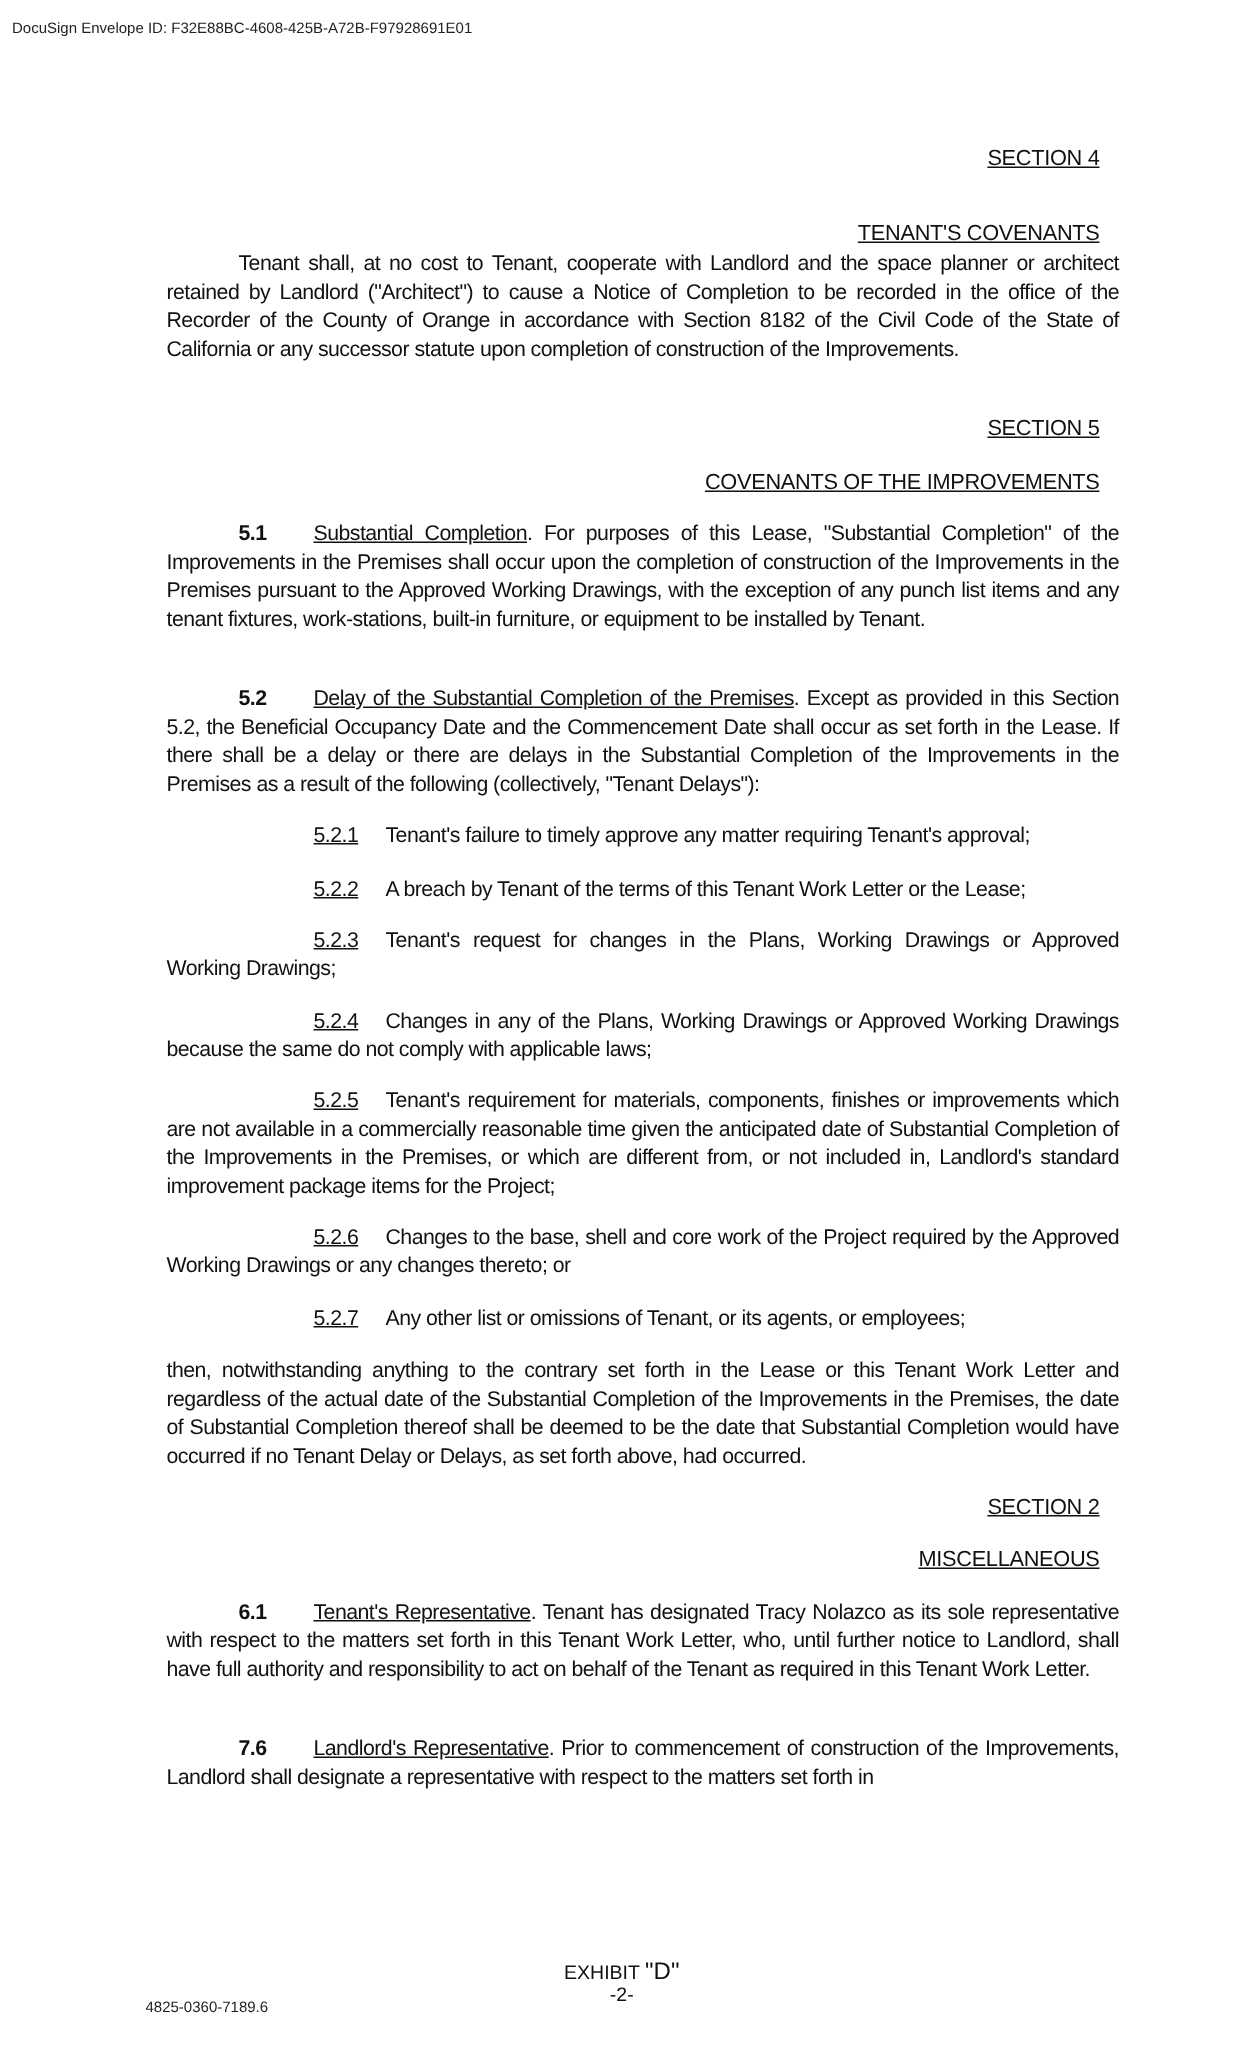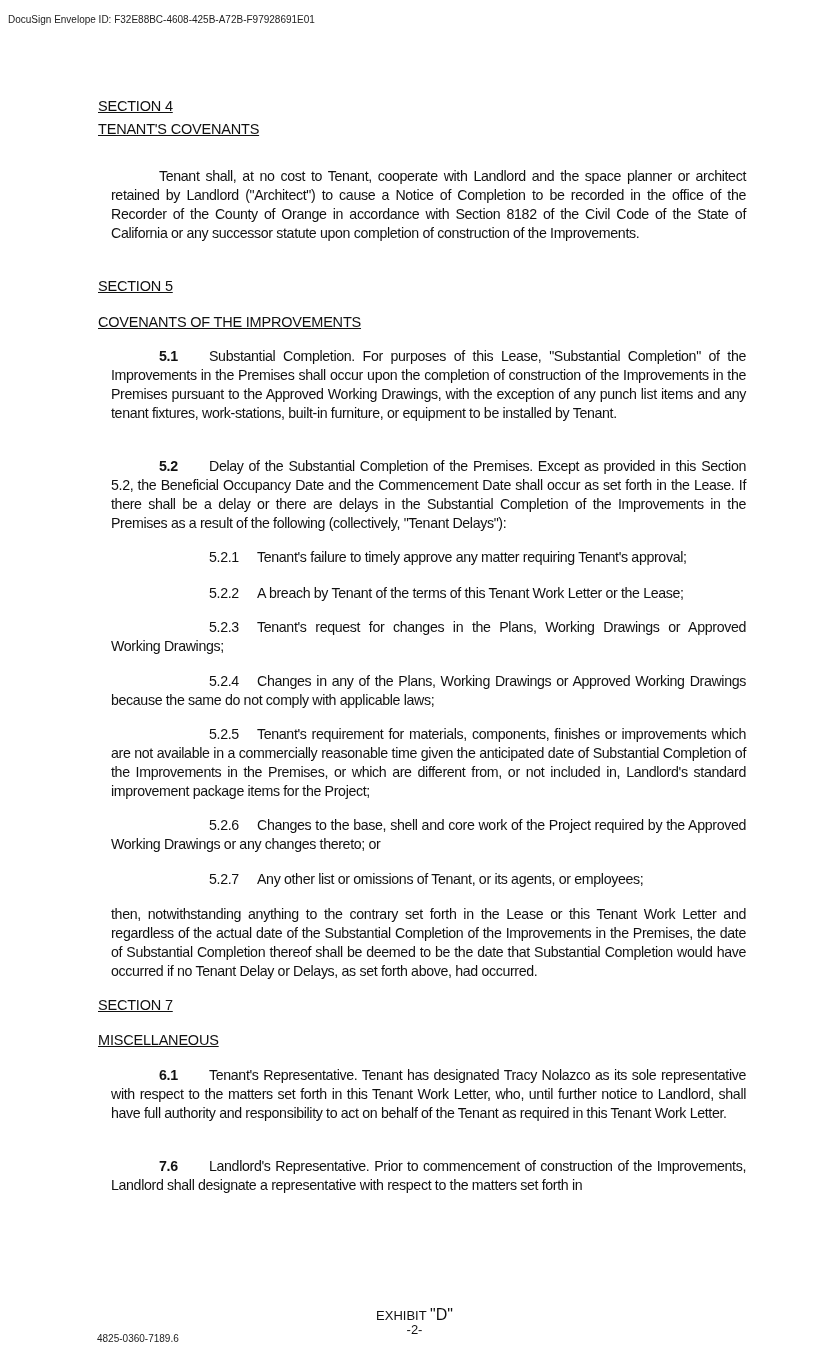--- a/index.html
+++ b/index.html
@@ -7,32 +7,32 @@
   .envelope {
     position: absolute; left: 8px; top: 14px;
     font-family: "Liberation Sans", sans-serif; font-size: 10px; color: #222;
   }
   .page {
     position: absolute; left: 98px; top: 0; width: 635px;
     font-family: "Liberation Sans", sans-serif; font-size: 14.2px; line-height: 19px;
     letter-spacing: -0.35px;
   }
   .heading {
-    text-align: left; text-decoration: underline; letter-spacing: -0.2px;
+    text-align: right; text-decoration: underline; letter-spacing: -0.2px;
     font-size: 14.5px; margin: 0; position: absolute; left: 0; width: 635px;
   }
   .para {
     position: absolute; left: 13px; width: 635px; text-align: justify; margin: 0;
   }
   .para.indent1 { text-indent: 48px; }
   .para.indent2 { text-indent: 98px; }
   .num { display: inline-block; text-indent: 0; }
   .num1 { width: 50px; font-weight: bold; }
-  .num2 { width: 48px; }
-  .u { }
+  .num2 { width: 48px; text-decoration: underline; }
+  .u { text-decoration: underline; }
   .footer-exhibit {
     position: absolute; left: 0; width: 829px; top: 1306px; text-align: center;
     font-family: "Liberation Sans", sans-serif; font-size: 13px; color: #111;
   }
   .footer-exhibit .big { font-size: 16px; }
   .footer-page {
     position: absolute; left: 0; width: 829px; top: 1322px; text-align: center;
     font-family: "Liberation Sans", sans-serif; font-size: 13px; color: #111;
   }
   .footer-docid {
@@ -41,41 +41,41 @@
   }
 </style>
 </head>
 <body>
 
 <div class="envelope">DocuSign Envelope ID: F32E88BC-4608-425B-A72B-F97928691E01</div>
 
 <div class="page">
 
   <p class="heading" style="top:97px">SECTION 4</p>
-  <p class="heading" style="top:120px">TENANT'S COVENANTS</p>
+  <p class="heading" style="top:147px">TENANT'S COVENANTS</p>
   <p class="para indent1" style="top:167px">Tenant shall, at no cost to Tenant, cooperate with Landlord and the space planner or architect retained by Landlord ("Architect") to cause a Notice of Completion to be recorded in the office of the Recorder of the County of Orange in accordance with Section 8182 of the Civil Code of the State of California or any successor statute upon completion of construction of the Improvements.</p>
 
   <p class="heading" style="top:277px">SECTION 5</p>
   <p class="heading" style="top:313px">COVENANTS OF THE IMPROVEMENTS</p>
 
   <p class="para indent1" style="top:347px"><span class="num num1">5.1</span><span class="u">Substantial Completion</span><span>.  For purposes of this Lease, "Substantial Completion" of the Improvements in the Premises shall occur upon the completion of construction of the Improvements in the Premises pursuant to the Approved Working Drawings, with the exception of any punch list items and any tenant fixtures, work-stations, built-in furniture, or equipment to be installed by Tenant.</span></p>
 
   <p class="para indent1" style="top:457px"><span class="num num1">5.2</span><span class="u">Delay of the Substantial Completion of the Premises</span><span>.  Except as provided in this Section 5.2, the Beneficial Occupancy Date and the Commencement Date shall occur as set forth in the Lease.  If there shall be a delay or there are delays in the Substantial Completion of the Improvements in the Premises as a result of the following (collectively, "Tenant Delays"):</span></p>
 
   <p class="para indent2" style="top:548px"><span class="num num2">5.2.1</span><span>Tenant's failure to timely approve any matter requiring Tenant's approval;</span></p>
   <p class="para indent2" style="top:584px"><span class="num num2">5.2.2</span><span>A breach by Tenant of the terms of this Tenant Work Letter or the Lease;</span></p>
   <p class="para indent2" style="top:618px"><span class="num num2">5.2.3</span><span>Tenant's request for changes in the Plans, Working Drawings or Approved Working Drawings;</span></p>
   <p class="para indent2" style="top:672px"><span class="num num2">5.2.4</span><span>Changes in any of the Plans, Working Drawings or Approved Working Drawings because the same do not comply with applicable laws;</span></p>
   <p class="para indent2" style="top:725px"><span class="num num2">5.2.5</span><span>Tenant's requirement for materials, components, finishes or improvements which are not available in a commercially reasonable time given the anticipated date of Substantial Completion of the Improvements in the Premises, or which are different from, or not included in, Landlord's standard improvement package items for the Project;</span></p>
   <p class="para indent2" style="top:816px"><span class="num num2">5.2.6</span><span>Changes to the base, shell and core work of the Project required by the Approved Working Drawings or any changes thereto; or</span></p>
   <p class="para indent2" style="top:870px"><span class="num num2">5.2.7</span><span>Any other list or omissions of Tenant, or its agents, or employees;</span></p>
 
   <p class="para" style="top:905px">then, notwithstanding anything to the contrary set forth in the Lease or this Tenant Work Letter and regardless of the actual date of the Substantial Completion of the Improvements in the Premises, the date of Substantial Completion thereof shall be deemed to be the date that Substantial Completion would have occurred if no Tenant Delay or Delays, as set forth above, had occurred.</p>
 
-  <p class="heading" style="top:996px">SECTION 7</p>
+  <p class="heading" style="top:996px">SECTION 2</p>
   <p class="heading" style="top:1031px">MISCELLANEOUS</p>
 
   <p class="para indent1" style="top:1066px"><span class="num num1">6.1</span><span class="u">Tenant's Representative</span><span>.  Tenant has designated Tracy Nolazco as its sole representative with respect to the matters set forth in this Tenant Work Letter, who, until further notice to Landlord, shall have full authority and responsibility to act on behalf of the Tenant as required in this Tenant Work Letter.</span></p>
 
   <p class="para indent1" style="top:1157px"><span class="num num1">7.6</span><span class="u">Landlord's Representative</span><span>.  Prior to commencement of construction of the Improvements, Landlord shall designate a representative with respect to the matters set forth in</span></p>
 </div>
 
 <div class="footer-exhibit"><span>EXHIBIT </span><span class="big">"D"</span></div>
 <div class="footer-page">-2-</div>
 <div class="footer-docid">4825-0360-7189.6</div>

